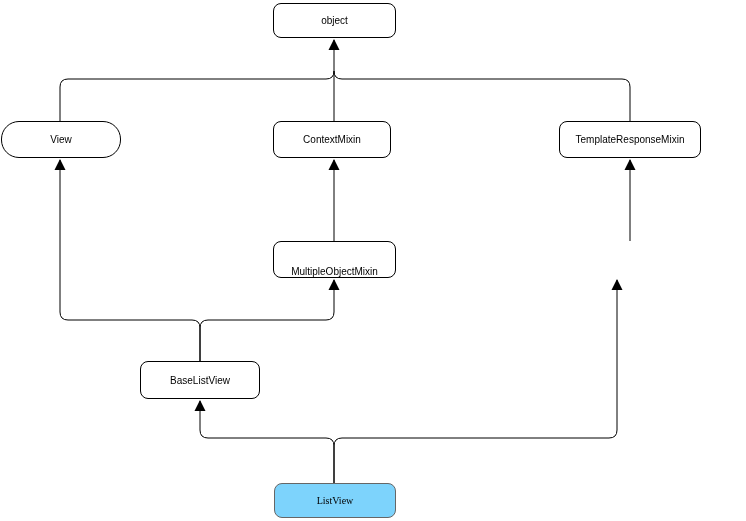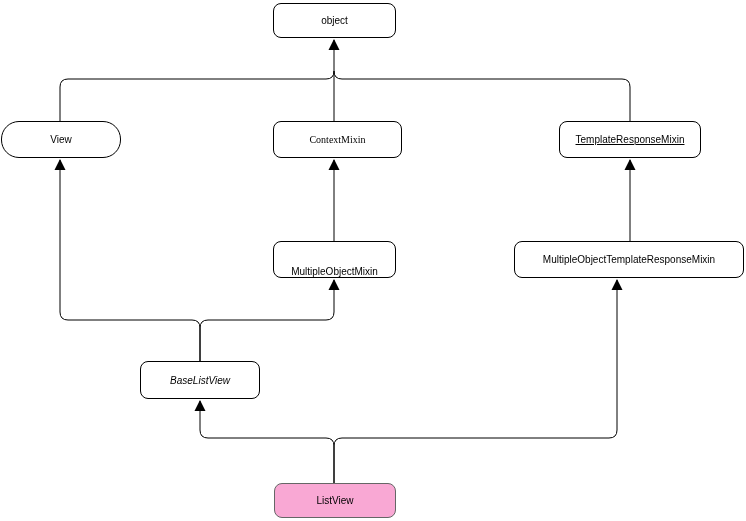--- a/index.html
+++ b/index.html
@@ -30,31 +30,32 @@
     border-radius: 8px;
     display: flex;
     align-items: center;
     justify-content: center;
     font-size: 10px;
     color: #000000;
     white-space: nowrap;
     text-align: center;
   }
   .node.highlight {
-    background: #f9a8d4;
+    background: #7dd3fc;
     border-color: #666666;
+    font-family: Liberation Serif, serif;
   }
   
   .n-object { left: 273px; top: 3px;   width: 123px; height: 35px; }
   .n-view   { left: 1px;   top: 121px; width: 120px; height: 37px; border-radius: 18px; }
-  .n-context{ left: 273px; top: 121px; width: 129px; height: 37px; font-family: Liberation Serif, serif; }
-  .n-trm    { left: 559px; top: 121px; width: 142px; height: 37px; text-decoration: underline; }
+  .n-context{ left: 273px; top: 121px; width: 118px; height: 37px; }
+  .n-trm    { left: 559px; top: 121px; width: 142px; height: 37px; }
   .n-mom    { left: 273px; top: 241px; width: 123px; height: 37px; align-items: flex-end; }
   .n-motrm  { left: 514px; top: 241px; width: 230px; height: 37px; }
-  .n-blv    { left: 140px; top: 361px; width: 120px; height: 38px; font-style: italic; }
+  .n-blv    { left: 140px; top: 361px; width: 120px; height: 38px; }
   .n-lv     { left: 274px; top: 483px; width: 122px; height: 35px; }
   .edge {
     fill: none;
     stroke: #000000;
     stroke-width: 1;
   }
 </style>
 </head>
 <body>
 
@@ -99,23 +100,20 @@
   </div>
 
   <div class="node n-trm">
     <span>TemplateResponseMixin</span>
   </div>
 
   <div class="node n-mom">
     <span>MultipleObjectMixin</span>
   </div>
 
-  <div class="node n-motrm">
-    <span>MultipleObjectTemplateResponseMixin</span>
-  </div>
 
   <div class="node n-blv">
     <span>BaseListView</span>
   </div>
 
   <div class="node n-lv highlight">
     <span>ListView</span>
   </div>
 
 </div>

